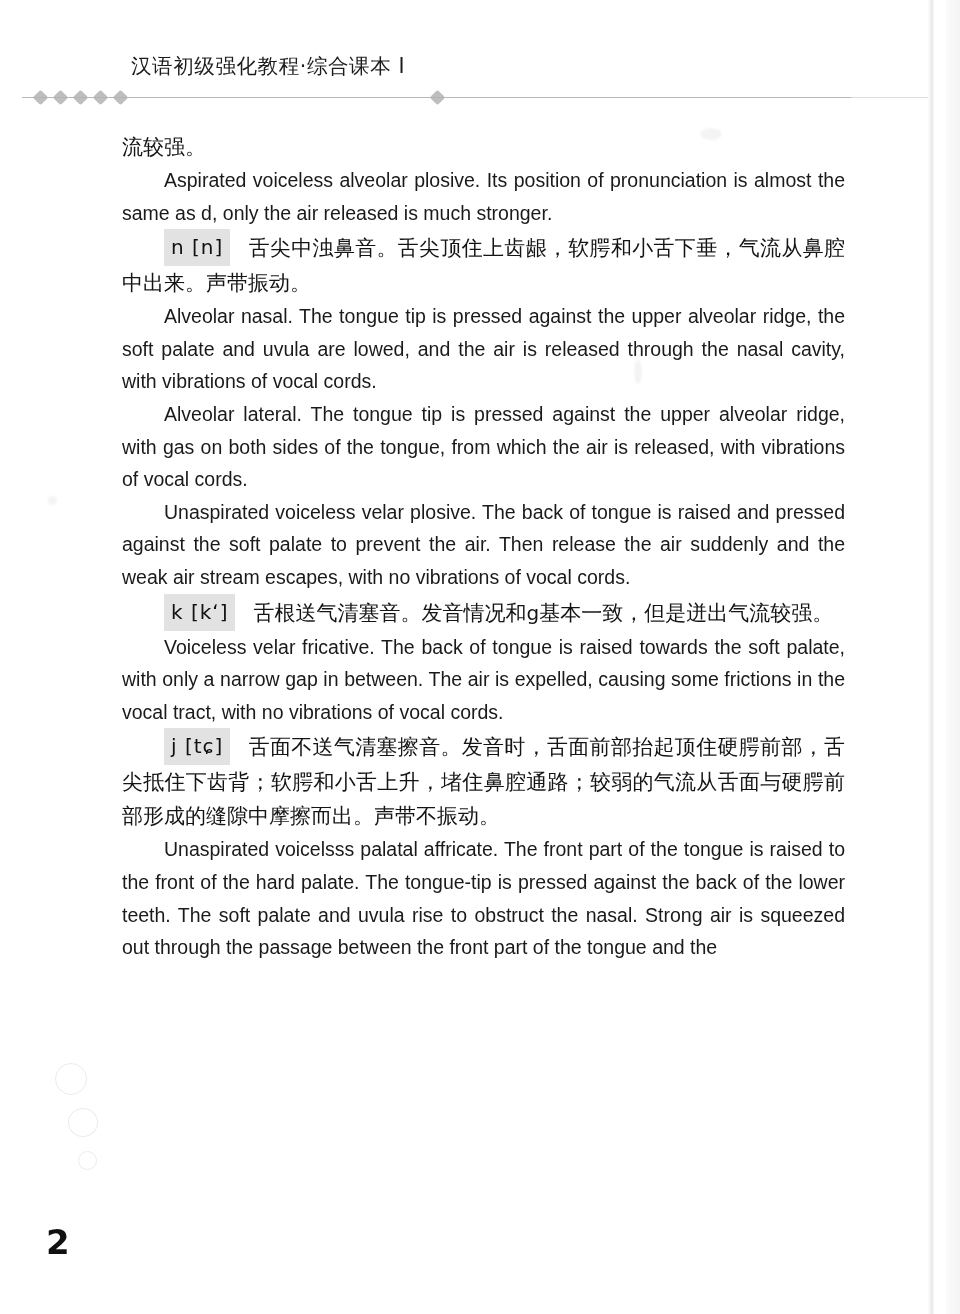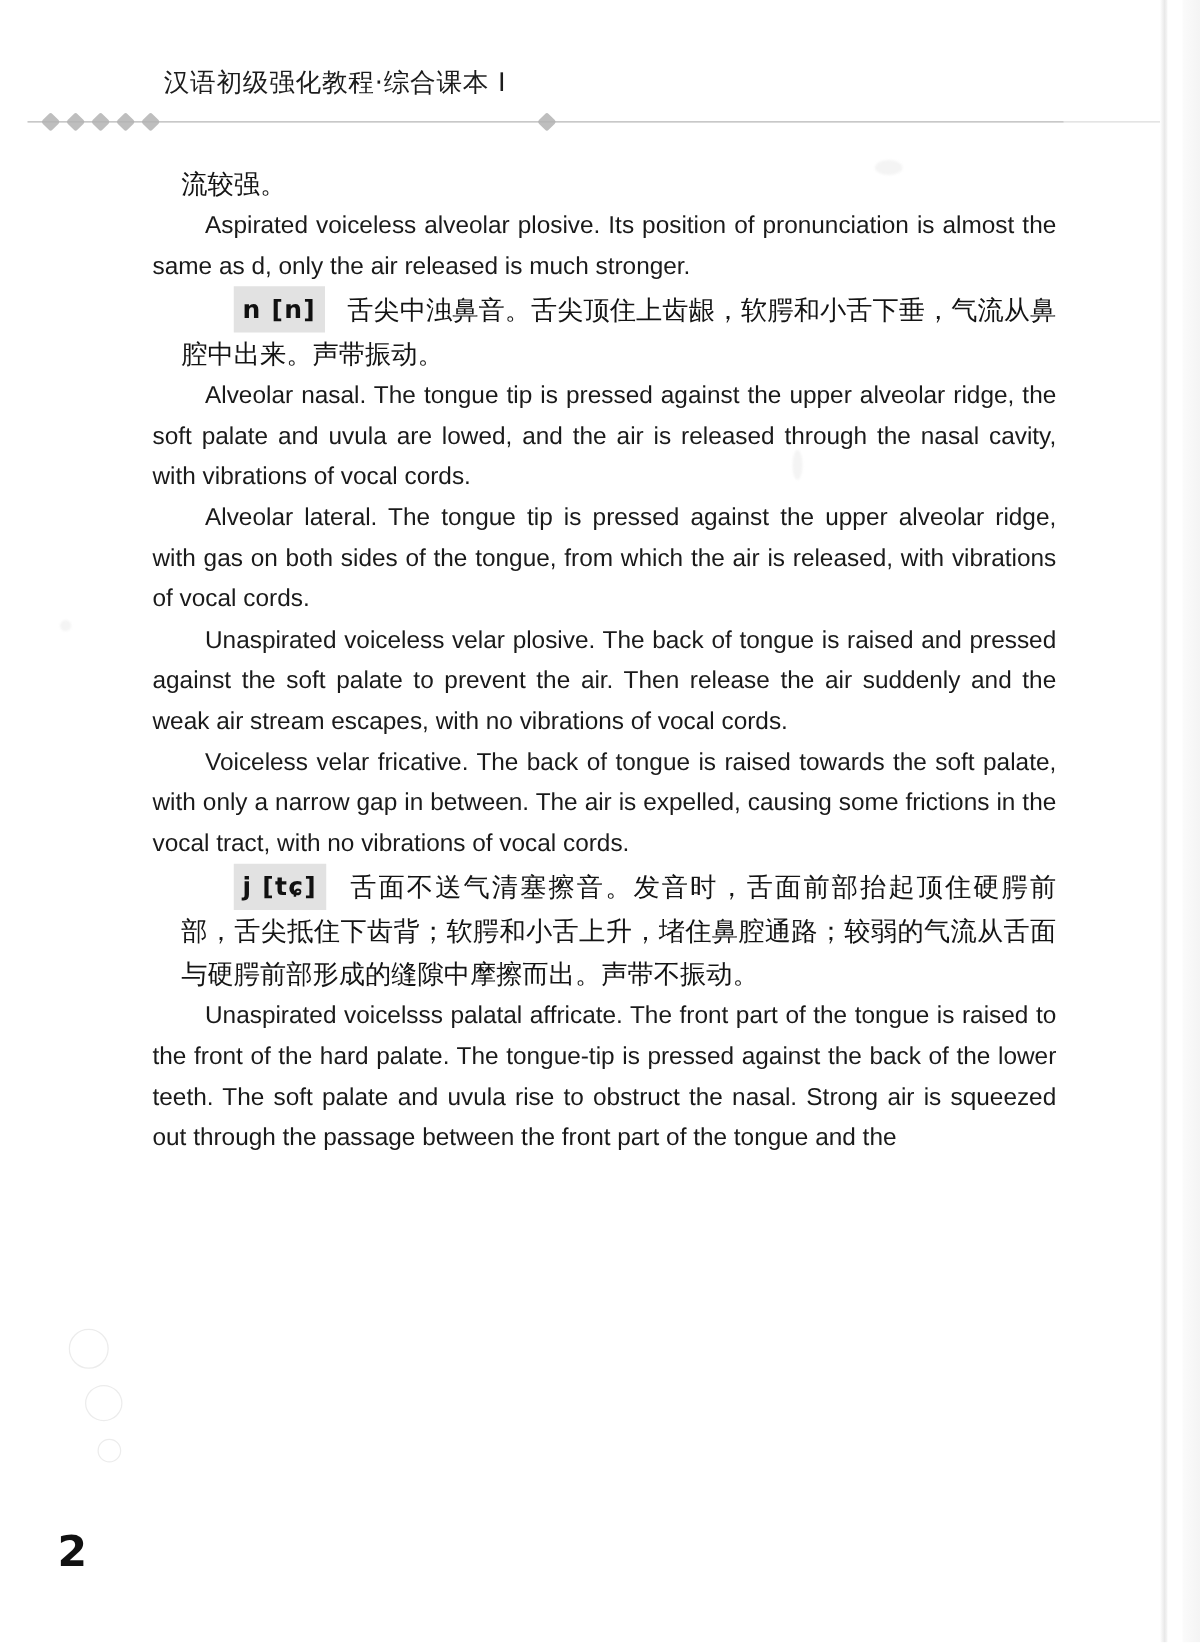--- a/index.html
+++ b/index.html
@@ -125,33 +125,32 @@
   }
 
   
   .cn {
     font-family: "DejaVu Sans", "Liberation Sans", sans-serif;
     font-size: 21px;
     line-height: 34px;
     text-indent: 0;
     color: #141414;
     text-align: justify;
-    margin-left: 23px;
   }
 
   
   .marker {
     display: inline-block;
     background: #e2e2e2;
     padding: 1px 7px 2px 7px;
     margin-left: 42px;
     margin-right: 18px;
     font-family: "DejaVu Sans", "Liberation Sans", sans-serif;
     font-size: 20px;
-    font-weight: bold;
+    font-weight: normal;
     color: #111111;
     letter-spacing: 1px;
     white-space: nowrap;
     vertical-align: 1px;
   }
 
   
   .lat {
     font-family: "DejaVu Sans", "Liberation Sans", sans-serif;
     font-size: 20px;
@@ -216,20 +215,23 @@
 
     <p class="en">
       <span>Alveolar lateral. The tongue tip is pressed against the upper alveolar ridge, with gas on both sides of the tongue, from which the air is released, with vibrations of vocal cords.</span>
     </p>
 
 
     <p class="en">
       <span>Unaspirated voiceless velar plosive. The back of tongue is raised and pressed against the soft palate to prevent the air. Then release the air suddenly and the weak air stream escapes, with no vibrations of vocal cords.</span>
     </p>
 
+    <p class="cn">
+      <span class="marker">k [kʻ]</span><span>舌根送气清塞音。发音情况和</span><span class="lat">g</span><span>基本一致，但是迸出气流较强。</span>
+    </p>
 
 
 
     <p class="en">
       <span>Voiceless velar fricative. The back of tongue is raised towards the soft palate, with only a narrow gap in between. The air is expelled, causing some frictions in the vocal tract, with no vibrations of vocal cords.</span>
     </p>
 
     <p class="cn">
       <span class="marker">j [tɕ]</span><span>舌面不送气清塞擦音。发音时，舌面前部抬起顶住硬腭前部，舌尖抵住下齿背；软腭和小舌上升，堵住鼻腔通路；较弱的气流从舌面与硬腭前部形成的缝隙中摩擦而出。声带不振动。</span>
     </p>

